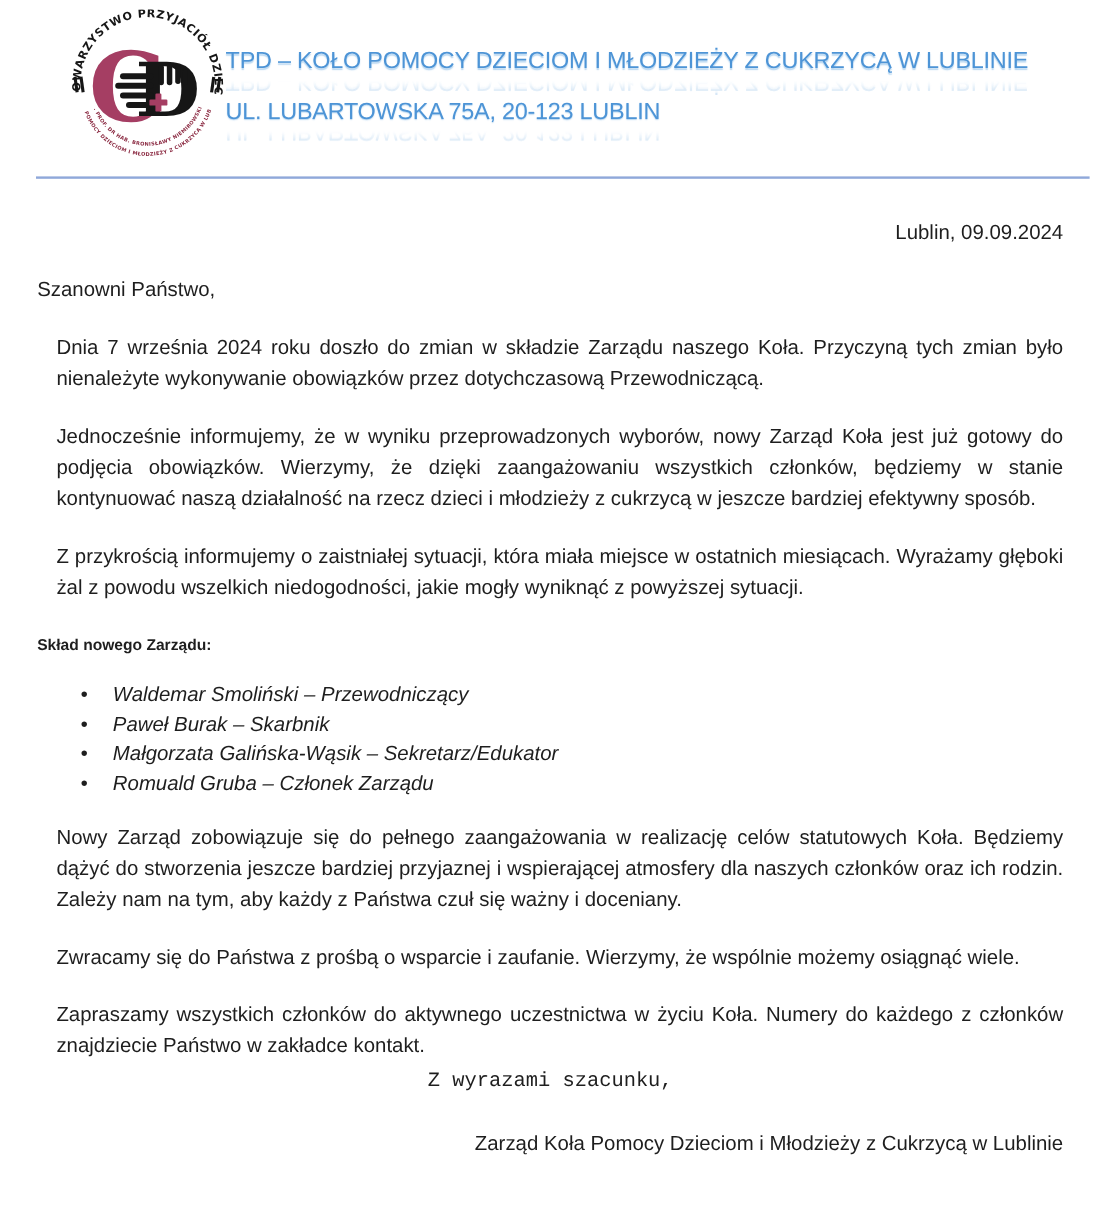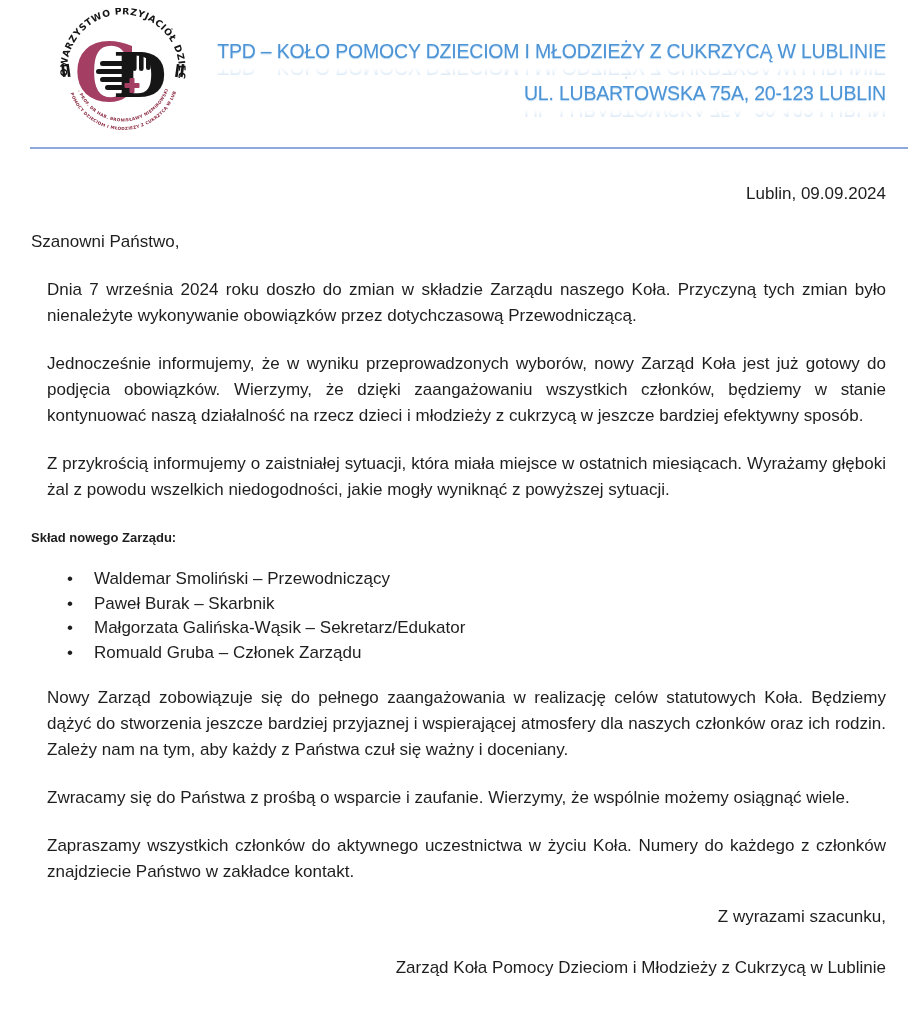--- a/index.html
+++ b/index.html
@@ -5,44 +5,44 @@
   html,body{margin:0;padding:0;background:#ffffff;}
   .page{
     width:917px;height:1024px;box-sizing:border-box;
     background:#ffffff;color:#1e1e1e;position:relative;
     font-family:"Liberation Sans",sans-serif;
     padding:0 31px;overflow:hidden;
   }
   
   .header{display:flex;align-items:flex-start;padding-top:8px;}
   .logo-wrap{flex:0 0 auto;margin-left:27px;width:130px;height:130px;}
-  .titles{flex:1 1 auto;text-align:right;padding-top:32px;}
+  .titles{flex:1 1 auto;text-align:left;padding-top:32px;}
   .title-line{
     font-size:19.5px;letter-spacing:-0.2px;font-weight:400;
     color:#4D94D6;
     text-shadow:0 1px 1px rgba(173,208,238,.9);
     -webkit-box-reflect: below -7px linear-gradient(to bottom, rgba(0,0,0,0.30), transparent 48%);
     white-space:nowrap;
   }
   .title-line.second{margin-top:19px;}
   .divider{height:0;border-top:2px solid #8FA8DA;margin:9px -22px 0 -1px;}
   
   .date-line{margin-top:32px;text-align:right;font-size:17px;line-height:26px;}
   .para{font-size:17px;line-height:26px;text-align:justify;margin:22px 0 0 16px;}
   .greeting{font-size:17px;line-height:26px;margin-top:22px;}
   .board-heading{font-size:13px;line-height:26px;font-weight:700;margin-top:22px;}
-  ul.board{list-style:none;margin:16px 0 0 0;padding:0;}
+  ul.board{list-style:none;margin:16px 0 0 0;padding:0;font-style:italic;}
   ul.board li{
     font-size:17px;line-height:24.5px;position:relative;padding-left:63px;
   }
   ul.board li::before{
     content:"\2022";position:absolute;left:36px;top:0;color:#1e1e1e;
   }
   .after-list{margin-top:20px;}
-  .valediction{font-size:17px;line-height:26px;text-align:right;margin-top:19px;}
+  .valediction{font-size:17px;line-height:26px;text-align:center;margin-top:4px;font-family:Liberation Mono, monospace;}
   .signature{font-size:17px;line-height:26px;text-align:right;margin-top:25px;}
   
   .ring-top{font-family:"DejaVu Sans",sans-serif;font-weight:700;font-size:9.3px;letter-spacing:0.5px;}
   .ring-bottom{font-family:"DejaVu Sans",sans-serif;font-weight:700;font-size:4.2px;letter-spacing:0.3px;}
   .mono-serif{font-family:"DejaVu Serif",serif;font-weight:700;}
 </style>
 </head>
 <body>
 
 <div class="page">

